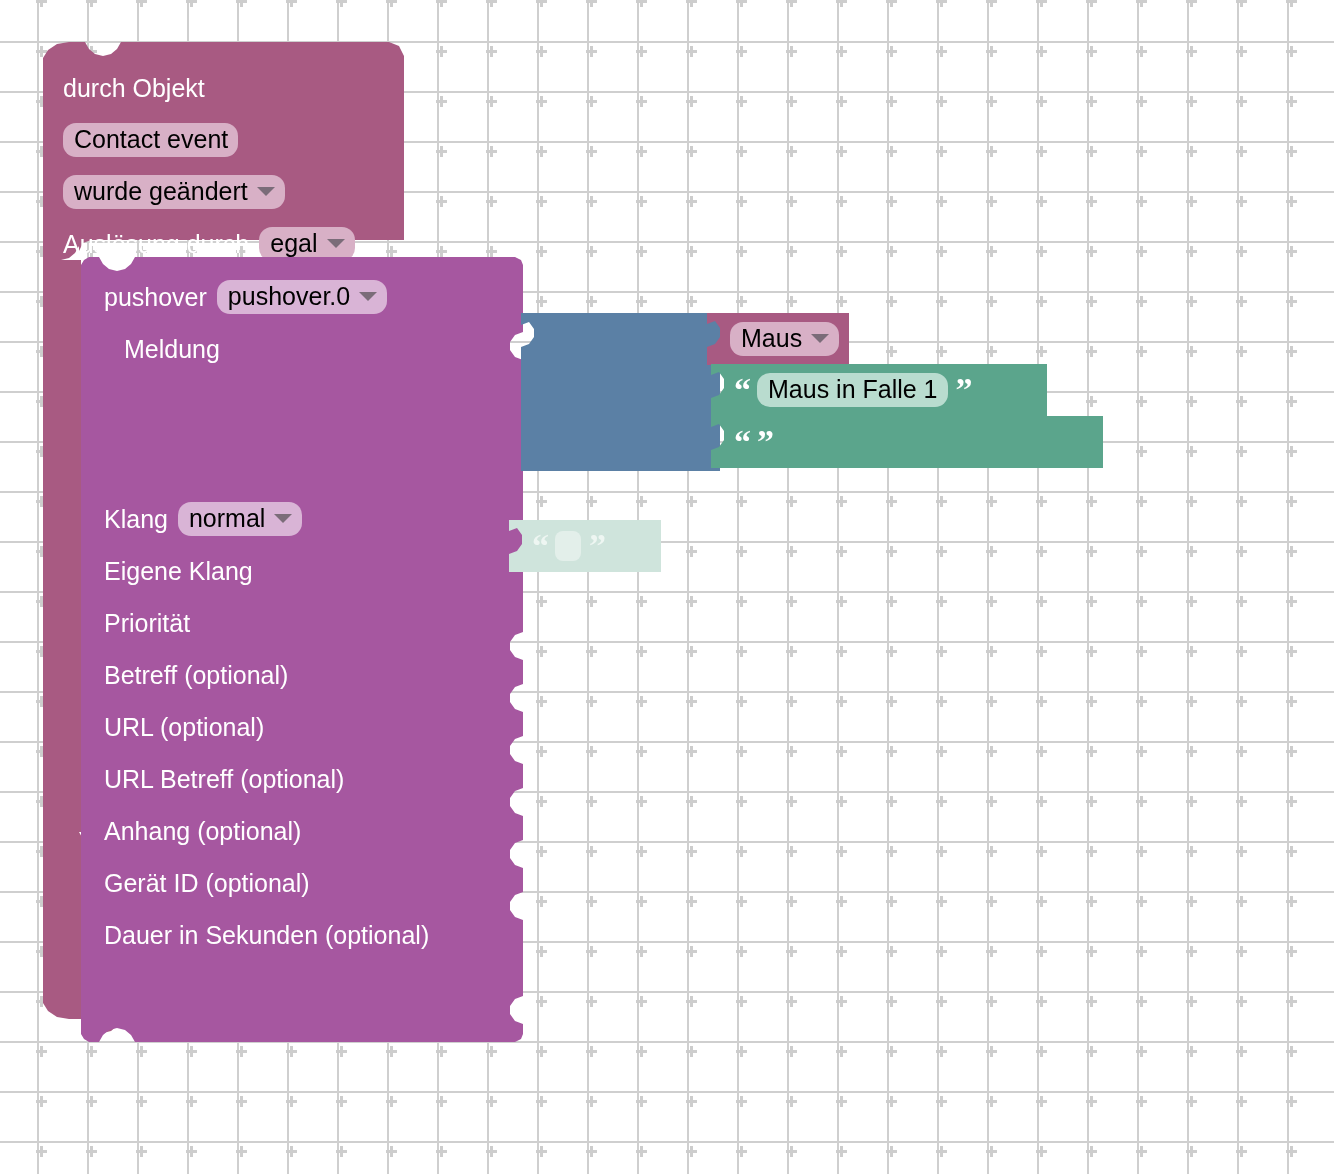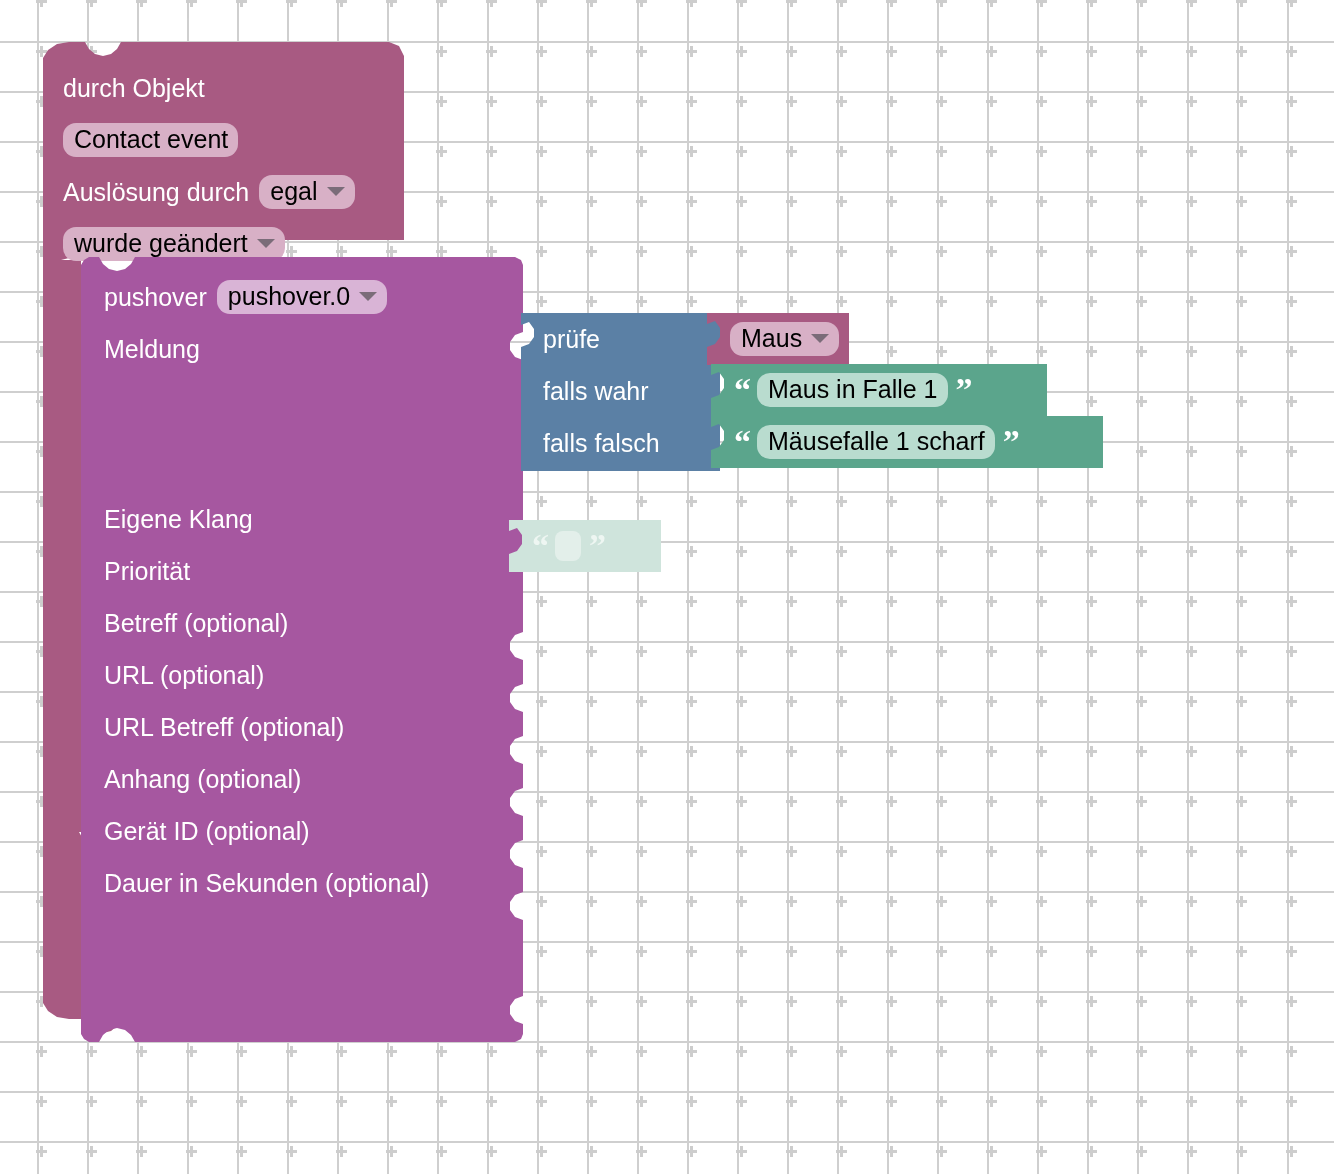--- a/index.html
+++ b/index.html
@@ -117,21 +117,21 @@
     position: absolute; inset: 0;
     background: #a657a0;
     -webkit-clip-path: var(--pushclip);
     clip-path: var(--pushclip);
   }
   #pushover-rows {
     position: absolute; left: 23px; top: 14px;
     display: flex; flex-direction: column;
   }
   .push-row { height: 52px; display: flex; align-items: center; gap: 10px; }
-  .push-row.tall { height: 156px; align-items: flex-start; padding-top: 14px; }
+  .push-row.tall { height: 156px; align-items: flex-start; padding-top: 14px; margin-left: 20px; }
 
   
   #pruefe-block {
     position: absolute; left: 521px; top: 313px;
     width: 199px; height: 158px;
   }
   #pruefe-body {
     position: absolute; inset: 0;
     background: #5b80a5;
     -webkit-clip-path: var(--ternclip);
@@ -849,29 +849,29 @@
     <div id="hat-rows">
       <div class="hat-row">
         <span class="lbl">durch Objekt</span>
       </div>
       <div class="hat-row">
         <span class="field mauve">
           <span>Contact event</span>
         </span>
       </div>
       <div class="hat-row">
+        <span class="field mauve">
+          <span>wurde geändert</span>
+          <span class="caret"></span>
+        </span>
+      </div>
+      <div class="hat-row">
         <span class="lbl">Auslösung durch</span>
         <span class="field mauve">
           <span>egal</span>
-          <span class="caret"></span>
-        </span>
-      </div>
-      <div class="hat-row">
-        <span class="field mauve">
-          <span>wurde geändert</span>
           <span class="caret"></span>
         </span>
       </div>
     </div>
   </div>
 
   <div id="pushover-block" style="
          --pushclip: polygon(
             0px 8px, 3px 3px, 8px 0px,
             18px 0px, 22px 7px, 28px 12px, 36px 14px, 44px 12px, 50px 7px, 54px 0px,
@@ -900,20 +900,27 @@
         <span class="field purple">
           <span>pushover.0</span>
           <span class="caret"></span>
         </span>
       </div>
 
       <div class="push-row tall">
         <span class="lbl">Meldung</span>
       </div>
 
+      <div class="push-row">
+        <span class="lbl">Klang</span>
+        <span class="field purple">
+          <span>normal</span>
+          <span class="caret"></span>
+        </span>
+      </div>
 
       <div class="push-row">
         <span class="lbl">Eigene Klang</span>
       </div>
 
       <div class="push-row">
         <span class="lbl">Priorität</span>
       </div>
 
       <div class="push-row">
@@ -945,31 +952,20 @@
     </div>
   </div>
 
   <div id="pruefe-block" style="
          --ternclip: polygon(
             0px 12px, 8px 9px, 13px 16px, 13px 24px, 8px 31px, 0px 34px,
             0px 158px, 199px 158px, 199px 0px, 0px 0px
          );
        ">
     <div id="pruefe-body"></div>
-    <div id="pruefe-rows">
-      <div class="tern-row">
-        <span class="lbl">prüfe</span>
-      </div>
-      <div class="tern-row">
-        <span class="lbl">falls wahr</span>
-      </div>
-      <div class="tern-row">
-        <span class="lbl">falls falsch</span>
-      </div>
-    </div>
   </div>
 
   <div id="wert-block" style="
          --valclip: polygon(
             0px 11px, 8px 8px, 13px 15px, 13px 24px, 8px 31px, 0px 34px,
             0px 52px, 100% 52px, 100% 0px, 0px 0px
          );
        ">
     <div id="wert-body"></div>
     <div id="wert-inner">
@@ -998,23 +994,20 @@
 
   <div class="strblock" id="str-false" style="
          --valclip: polygon(
             0px 11px, 8px 8px, 13px 15px, 13px 24px, 8px 31px, 0px 34px,
             0px 52px, 100% 52px, 100% 0px, 0px 0px
          );
        ">
     <div class="body"></div>
     <div class="inner">
       <span class="quote">“</span>
-      <span class="field green">
-        <span>Mäusefalle 1 scharf</span>
-      </span>
       <span class="quote">”</span>
     </div>
   </div>
 
   <div class="strblock ghost" id="str-sound" style="
          --valclip: polygon(
             0px 11px, 8px 8px, 13px 15px, 13px 24px, 8px 31px, 0px 34px,
             0px 52px, 100% 52px, 100% 0px, 0px 0px
          );
        ">

